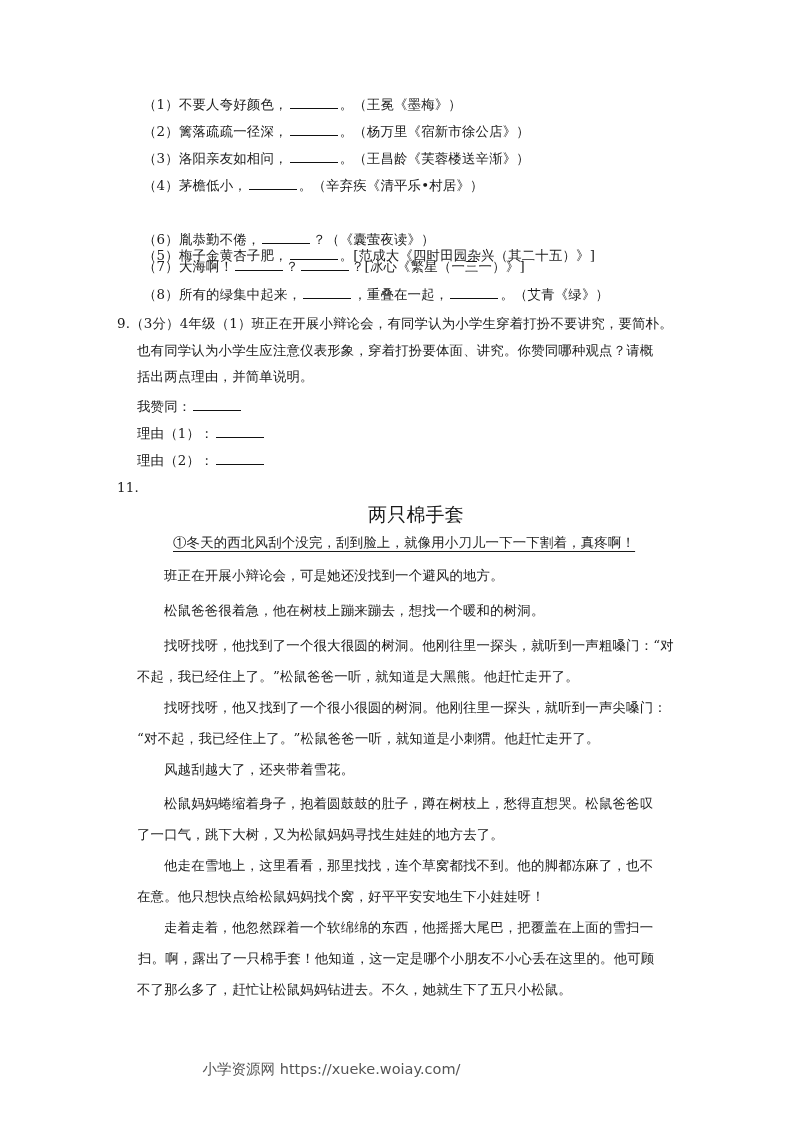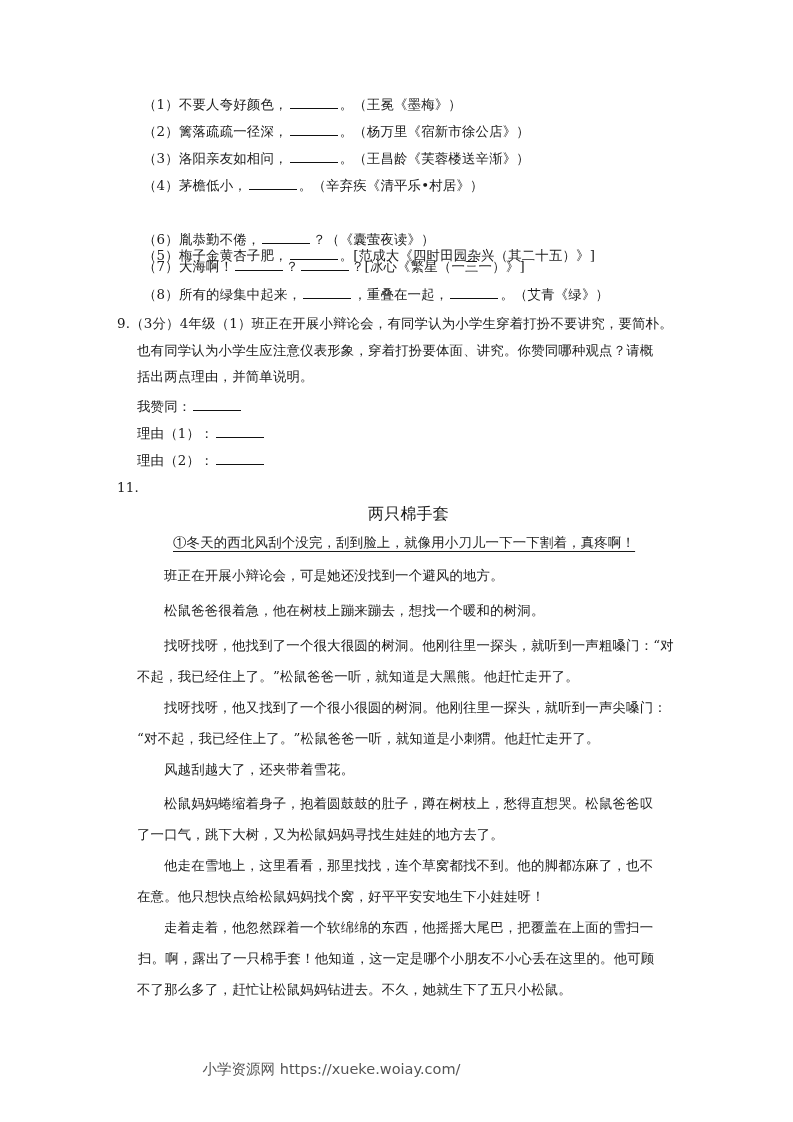--- a/index.html
+++ b/index.html
@@ -17,21 +17,21 @@
     }
     .blank {
       display: inline-block;
       border-bottom: 1px solid #111;
       height: 14px;
       vertical-align: baseline;
       margin: 0 2px;
     }
     .b48 { width: 48px; }
     .underlined { text-decoration: underline; text-underline-offset: 4px; }
-    .title { font-size: 16px; }
+    .title { font-size: 19px; }
     .footer {
       position: absolute;
       top: 1060px; left: 0; width: 663px;
       text-align: center;
       font-family: "DejaVu Sans", "Liberation Sans", sans-serif;
       font-size: 14.5px;
       color: #555;
     }
   </style>
 </head>

